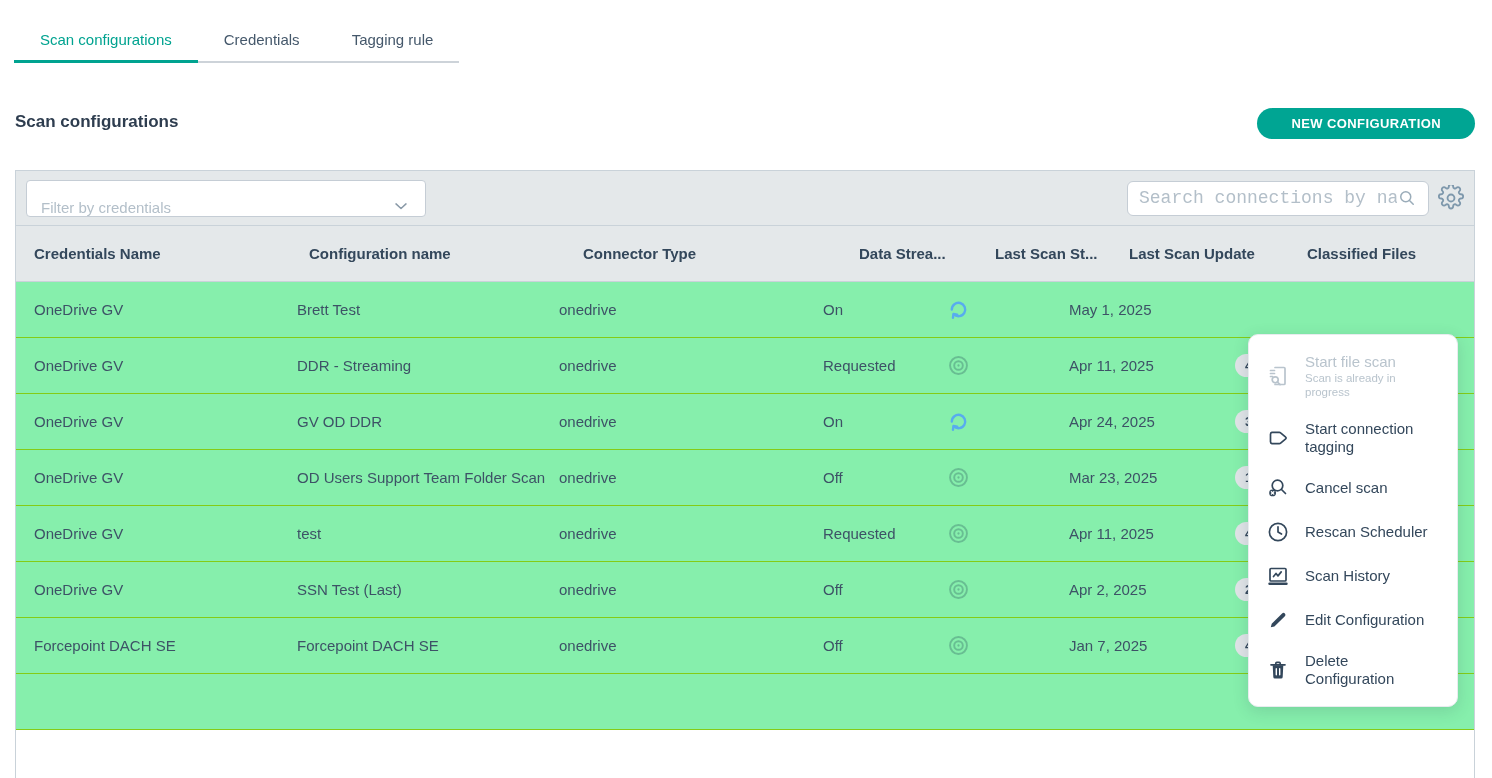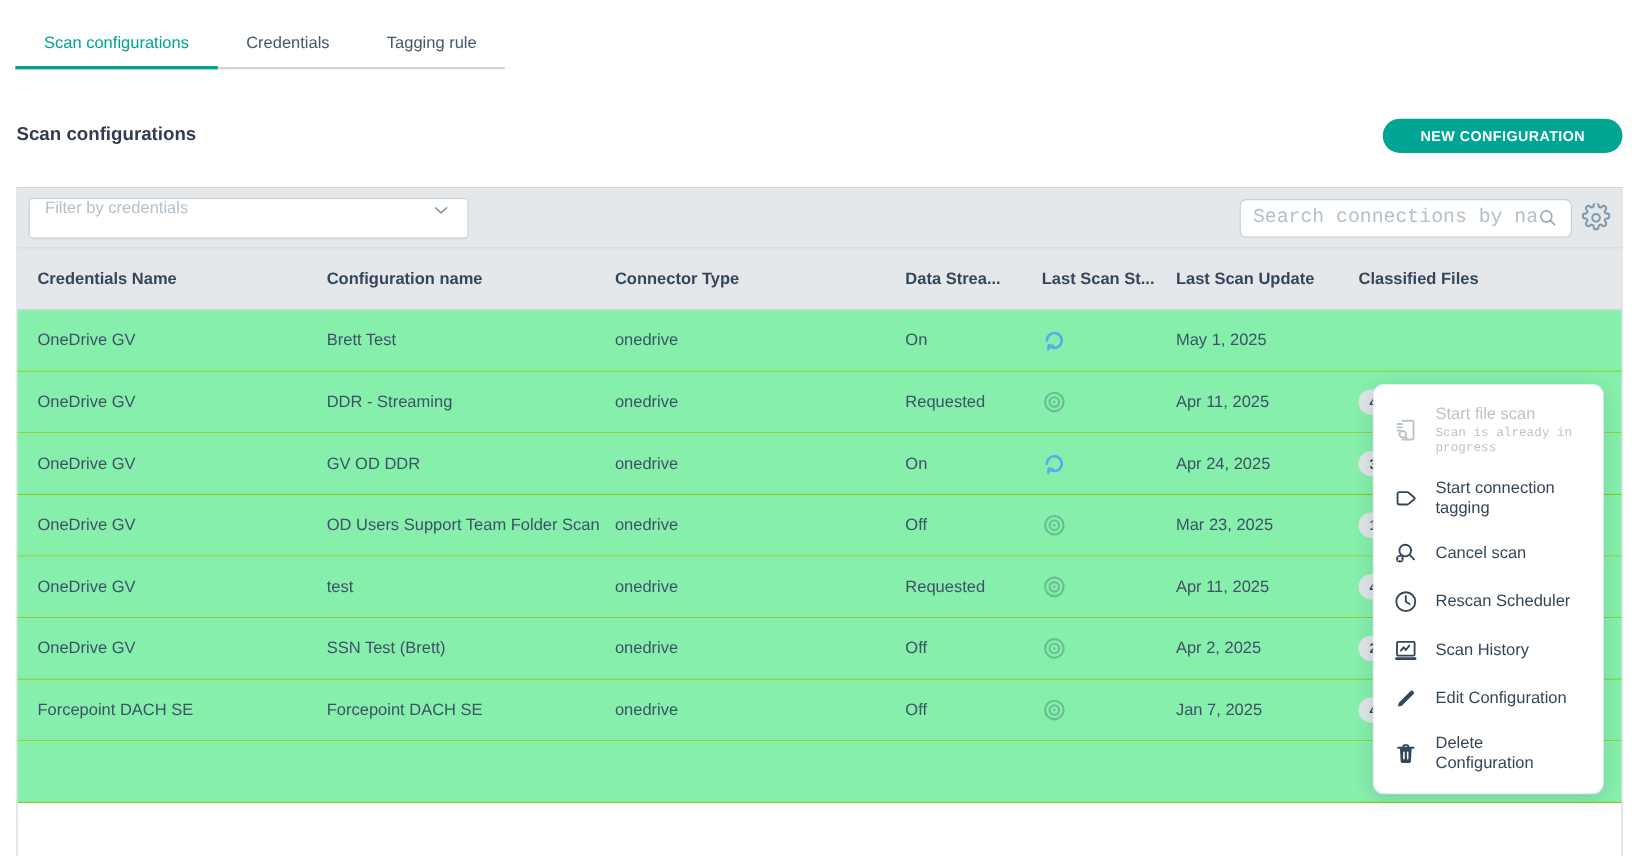--- a/index.html
+++ b/index.html
@@ -17,49 +17,49 @@
   .new-config-btn { position:absolute; top:108px; right:17px; height:31px; border:none; border-radius:16px;
     background:#00A593; color:#fff; font-weight:700; font-size:13px; letter-spacing:.4px; padding:0 34px;
     font-family:"Liberation Sans", sans-serif; cursor:pointer; }
 
   
   .panel { position:absolute; top:170px; left:15px; width:1460px; height:640px;
     border:1px solid #C9D2D9; background:#fff; }
   .toolbar { height:55px; background:#E4E8EA; border-bottom:1px solid #C9D2D9;
     display:flex; align-items:center; padding:0 10px; }
   .filter-select { width:400px; height:37px; background:#fff; border:1px solid #C5CDD5; border-radius:4px;
-    display:flex; align-items:flex-start; justify-content:space-between; padding:0 14px; color:#B3BFC9;
+    display:flex; align-items:flex-end; justify-content:space-between; padding:0 14px; color:#B3BFC9;
     font-size:15px; cursor:pointer; }
   .toolbar-spacer { flex:1; }
   .search-box { width:302px; height:35px; background:#fff; border:1px solid #C5CDD5; border-radius:6px;
     display:flex; align-items:center; padding:0 11px; }
   .search-box input { flex:1; border:none; outline:none; font-size:18px; color:#14532d;
     font-family:Liberation Mono, monospace; background:transparent; }
   .search-box input::placeholder { color:#B3BFC9; }
   .gear { margin-left:9px; display:flex; align-items:center; cursor:pointer; }
 
   .grid-cols { display:grid; grid-template-columns:263px 262px 264px 124px 122px 166px 1fr;
     align-items:center; padding-left:18px; }
   .thead { height:56px; background:#E4E8EA; border-bottom:1px solid #C9D2D9;
-    font-weight:700; font-size:15px; color:#33475B; }
+    font-weight:700; font-size:15px; color:#33475B;gap:12px; }
   .row { height:56px; border-bottom:1px solid #84cc16; font-size:15px; color:#3D5266; background:#86efac; }
   .cell { padding-right:10px; overflow:hidden; white-space:nowrap; }
   .files-cell { display:flex; align-items:center; padding-right:23px; }
   .badge { background:#E0E4E7; border-radius:12px; padding:4px 10px; font-size:13px; font-weight:700; color:#33475B; }
   .row-actions { margin-left:auto; display:flex; align-items:center; gap:18px; }
   .icon-btn { cursor:pointer; display:flex; align-items:center; }
 
   
-  .menu { position:absolute; left:1248px; top:349px; width:210px; background:#fff; border-radius:10px;
+  .menu { position:absolute; left:1248px; top:334px; width:210px; background:#fff; border-radius:10px;
     border:1px solid #E8ECEF; box-shadow:0 4px 16px rgba(40,60,80,.16); padding:8px 0; z-index:10; }
   .menu-item { display:flex; align-items:center; gap:15px; padding:10px 17px; font-size:15px;
     color:#33475B; cursor:pointer; line-height:1.2; }
   .menu-item .mi-icon { flex:0 0 24px; display:flex; }
   .menu-item.disabled { color:#B9C4CD; cursor:default; }
-  .menu-item .sub { display:block; font-size:11.5px; margin-top:1px;font-family:Liberation Mono, monospace; }
+  .menu-item .sub { display:block; font-size:11.5px; margin-top:1px; }
   svg { display:block; }
 </style>
 </head>
 <body>
 
 <div class="tabs">
   <div class="tab active">Scan configurations</div>
   <div class="tab">Credentials</div>
   <div class="tab">Tagging rule</div>
 </div>
@@ -186,21 +186,21 @@
         </svg>
     </div>
     <div class="cell">Apr 11, 2025</div>
     <div class="files-cell">
         <span class="badge">4</span>
       </div>
   </div>
 
   <div class="row grid-cols">
     <div class="cell">OneDrive GV</div>
-    <div class="cell">SSN Test (Brett)</div>
+    <div class="cell">SSN Test (Last)</div>
     <div class="cell">onedrive</div>
     <div class="cell">Off</div>
     <div class="cell">
       <svg width="23" height="23" viewBox="0 0 24 24" fill="none" stroke="#68BE92" stroke-width="2">
           <circle cx="12" cy="12" r="8.8"></circle>
           <circle cx="12" cy="12" r="4.5"></circle>
           <circle cx="12" cy="12" r="1.2" fill="#68BE92" stroke="none"></circle>
         </svg>
     </div>
     <div class="cell">Apr 2, 2025</div>

